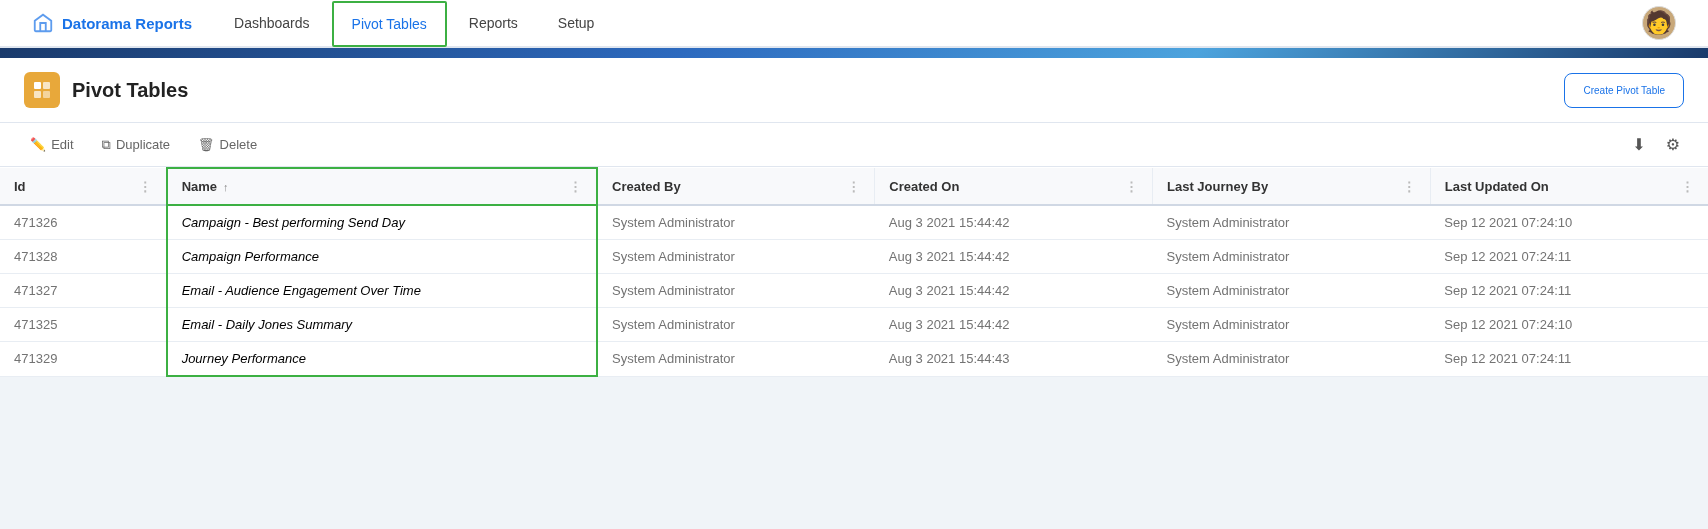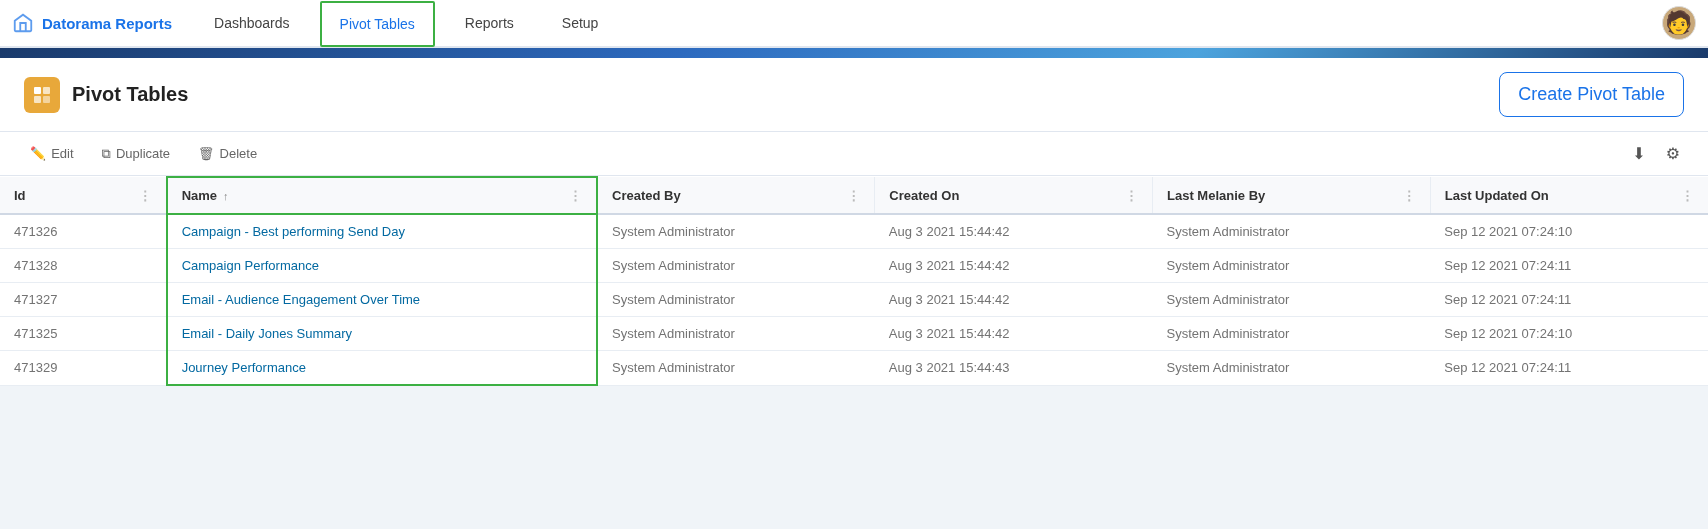--- a/index.html
+++ b/index.html
@@ -4,21 +4,21 @@
   <style>
     * { box-sizing: border-box; margin: 0; padding: 0; }
     body { font-family: -apple-system, BlinkMacSystemFont, 'Segoe UI', Arial, sans-serif; font-size: 13px; background: #f0f4f8; }
 
     
     .top-nav {
       background: #fff;
       border-bottom: 2px solid #e0e6ef;
       display: flex;
       align-items: center;
-      padding: 0 12px;
+      padding: 0 32px;
       height: 48px;
       position: relative;
       justify-content: flex-end;
     }
     .nav-brand {
       display: flex;
       align-items: center;
       gap: 8px;
       color: #1a73e8;
       font-weight: 600;
@@ -27,21 +27,21 @@
     }
     .nav-brand-icon {
       width: 22px;
       height: 22px;
       opacity: 0.7;
     }
     .nav-items {
       display: flex;
       align-items: center;
       height: 100%;
-      gap: 12px;
+      gap: 4px;
     }
     .nav-item {
       display: flex;
       align-items: center;
       height: 100%;
       padding: 0 18px;
       color: #444;
       font-size: 14px;
       cursor: pointer;
       border-bottom: 2px solid transparent;
@@ -106,21 +106,21 @@
       font-size: 20px;
       font-weight: 600;
       color: #222;
     }
     .create-btn {
       background: #fff;
       border: 1px solid #1a73e8;
       color: #1a73e8;
       padding: 11px 18px;
       border-radius: 8px;
-      font-size: 18px;
+      font-size: 10px;
       cursor: pointer;
       font-weight: 500;
     }
 
     
     .toolbar {
       background: #fff;
       padding: 8px 24px;
       display: flex;
       align-items: center;
@@ -191,21 +191,21 @@
 
     tbody tr {
       border-bottom: 1px solid #e8edf3;
     }
     td {
       padding: 9px 14px;
       color: #737373;
       font-size: 13px;
       white-space: nowrap;
     }
-    td.name-cell { color: #0369a1; cursor: pointer; }
+    td.name-cell { color: #000000; cursor: pointer; font-style: italic; }
 
     
     .name-col-header {
       border: 2px solid #3cb043 !important;
       border-right: 2px solid #3cb043 !important;
     }
     .name-col-data {
       border-left: 2px solid #3cb043;
       border-right: 2px solid #3cb043;
     }
@@ -311,21 +311,21 @@
           </div>
         </th>
         <th class="created-on-col">
           <div class="th-inner">
             <span>Created On</span>
             <span class="col-sep">⋮</span>
           </div>
         </th>
         <th class="last-update-by-col">
           <div class="th-inner">
-            <span>Last Melanie By</span>
+            <span>Last Journey By</span>
             <span class="col-sep">⋮</span>
           </div>
         </th>
         <th class="last-updated-on-col">
           <div class="th-inner">
             <span>Last Updated On</span>
             <span class="col-sep">⋮</span>
           </div>
         </th>
       </tr>

